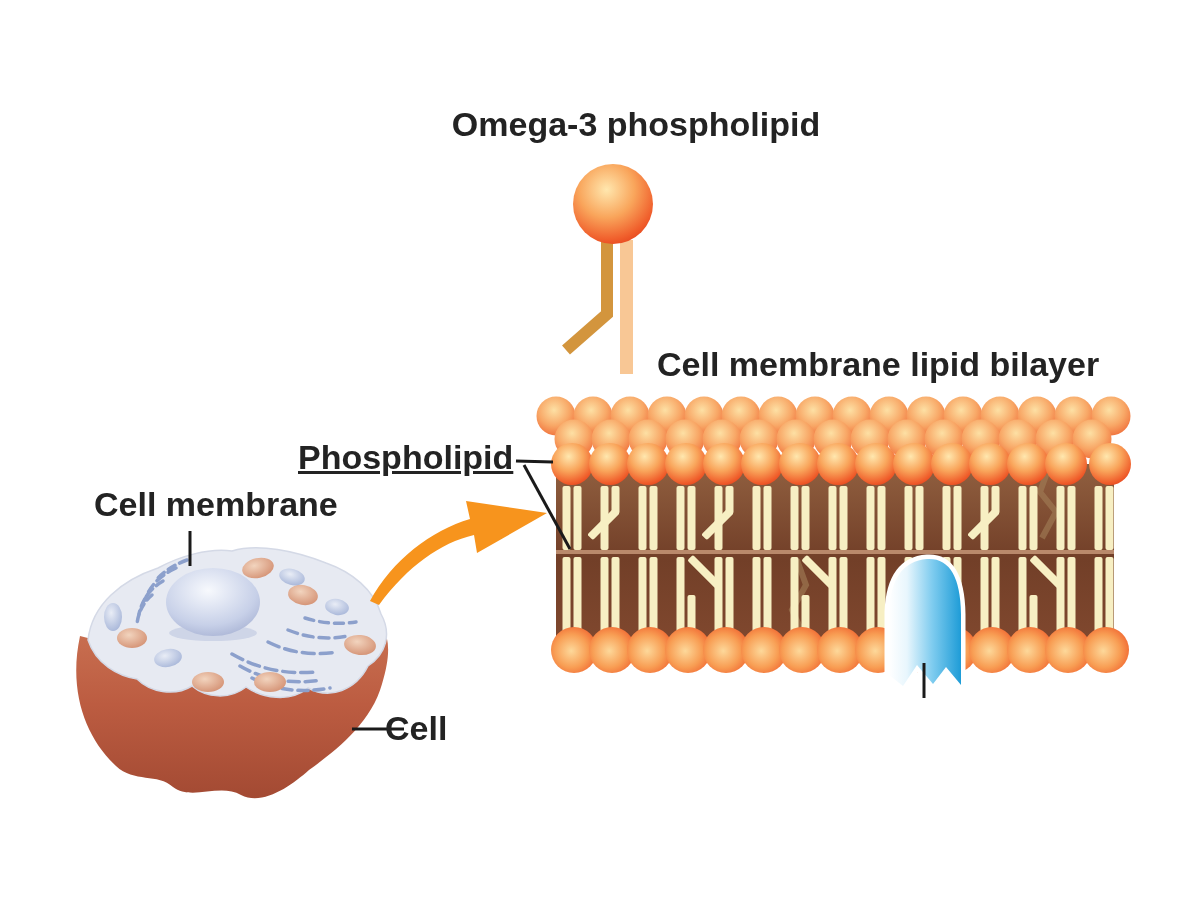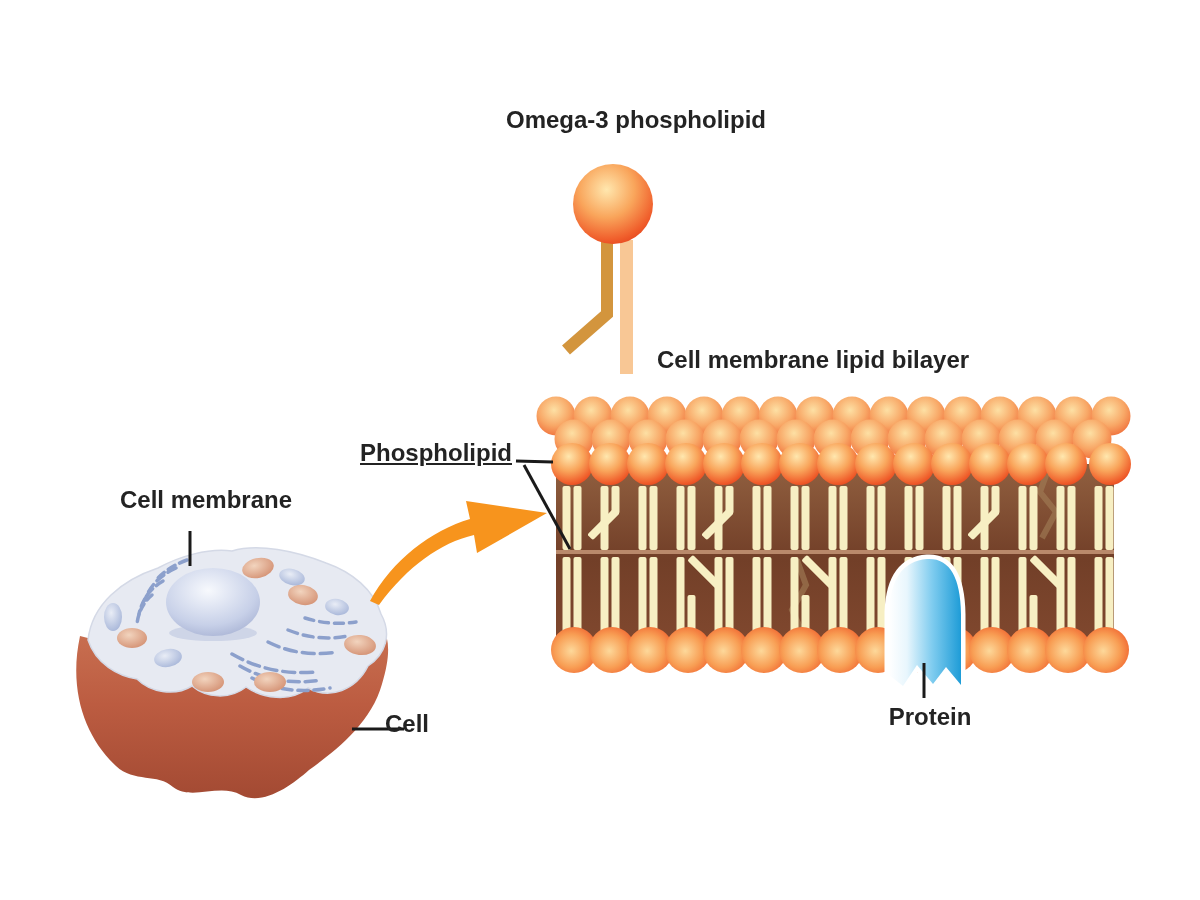--- a/index.html
+++ b/index.html
@@ -1,19 +1,19 @@
 <!DOCTYPE html>
 <html><head>
 <meta charset="utf-8">
 <style>
   html,body{margin:0;padding:0;background:#ffffff;}
   .stage{position:relative;width:1200px;height:900px;background:#ffffff;overflow:hidden;
          font-family:"Liberation Sans","DejaVu Sans",sans-serif;}
   .stage svg{position:absolute;left:0;top:0;}
-  .lbl{position:absolute;font-size:24px;font-weight:600;color:#232323;line-height:1.05;
+  .lbl{position:absolute;font-size:34px;font-weight:600;color:#232323;line-height:1.05;
        white-space:nowrap;letter-spacing:0px;}
   .lbl.center{text-align:center;}
   .lbl.right{text-align:right;}
 </style>
 </head>
 <body>
 
 <div class="stage">
 
 <svg width="1200" height="900" viewBox="0 0 1200 900">
@@ -272,15 +272,14 @@
 <div class="lbl center" style="left:436px;top:107px;width:400px;">Omega-3 phospholipid</div>
 
 <div class="lbl" style="left:657px;top:347px;">Cell membrane lipid bilayer</div>
 
 <div class="lbl right" style="left:298px;top:440px;width:214px;text-decoration:underline;">Phospholipid</div>
 
 <div class="lbl center" style="left:66px;top:487px;width:224px;margin-left:28px;">Cell membrane</div>
 
 <div class="lbl" style="left:385px;top:711px;">Cell</div>
 
-<div class="lbl center" style="left:858px;top:704px;width:144px;">Protein</div>
 
 </div>
 
 </body></html>

